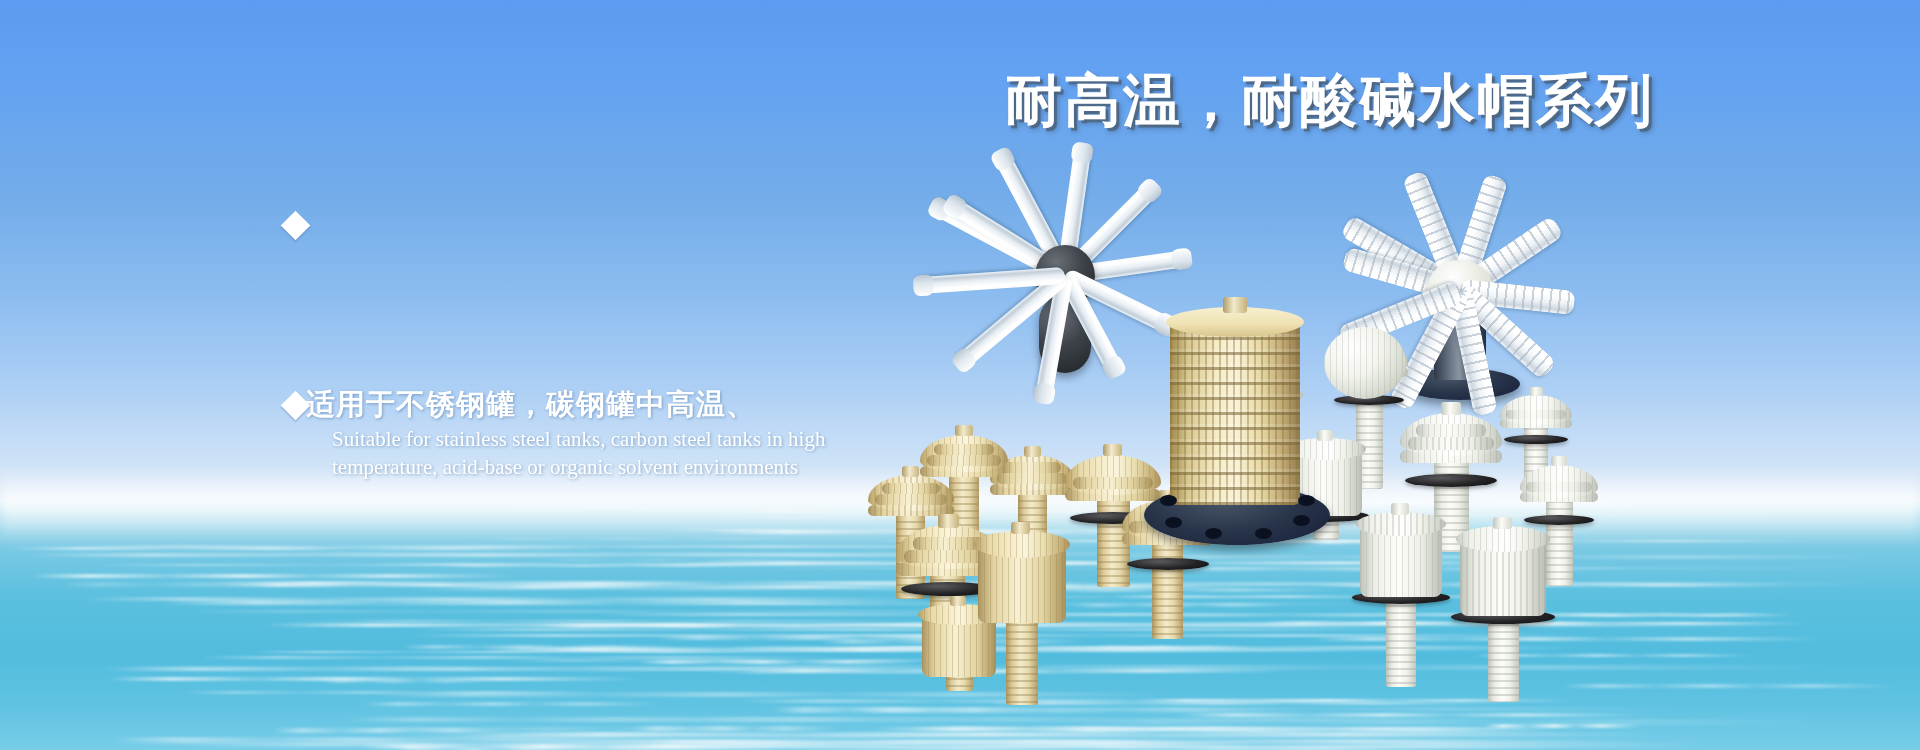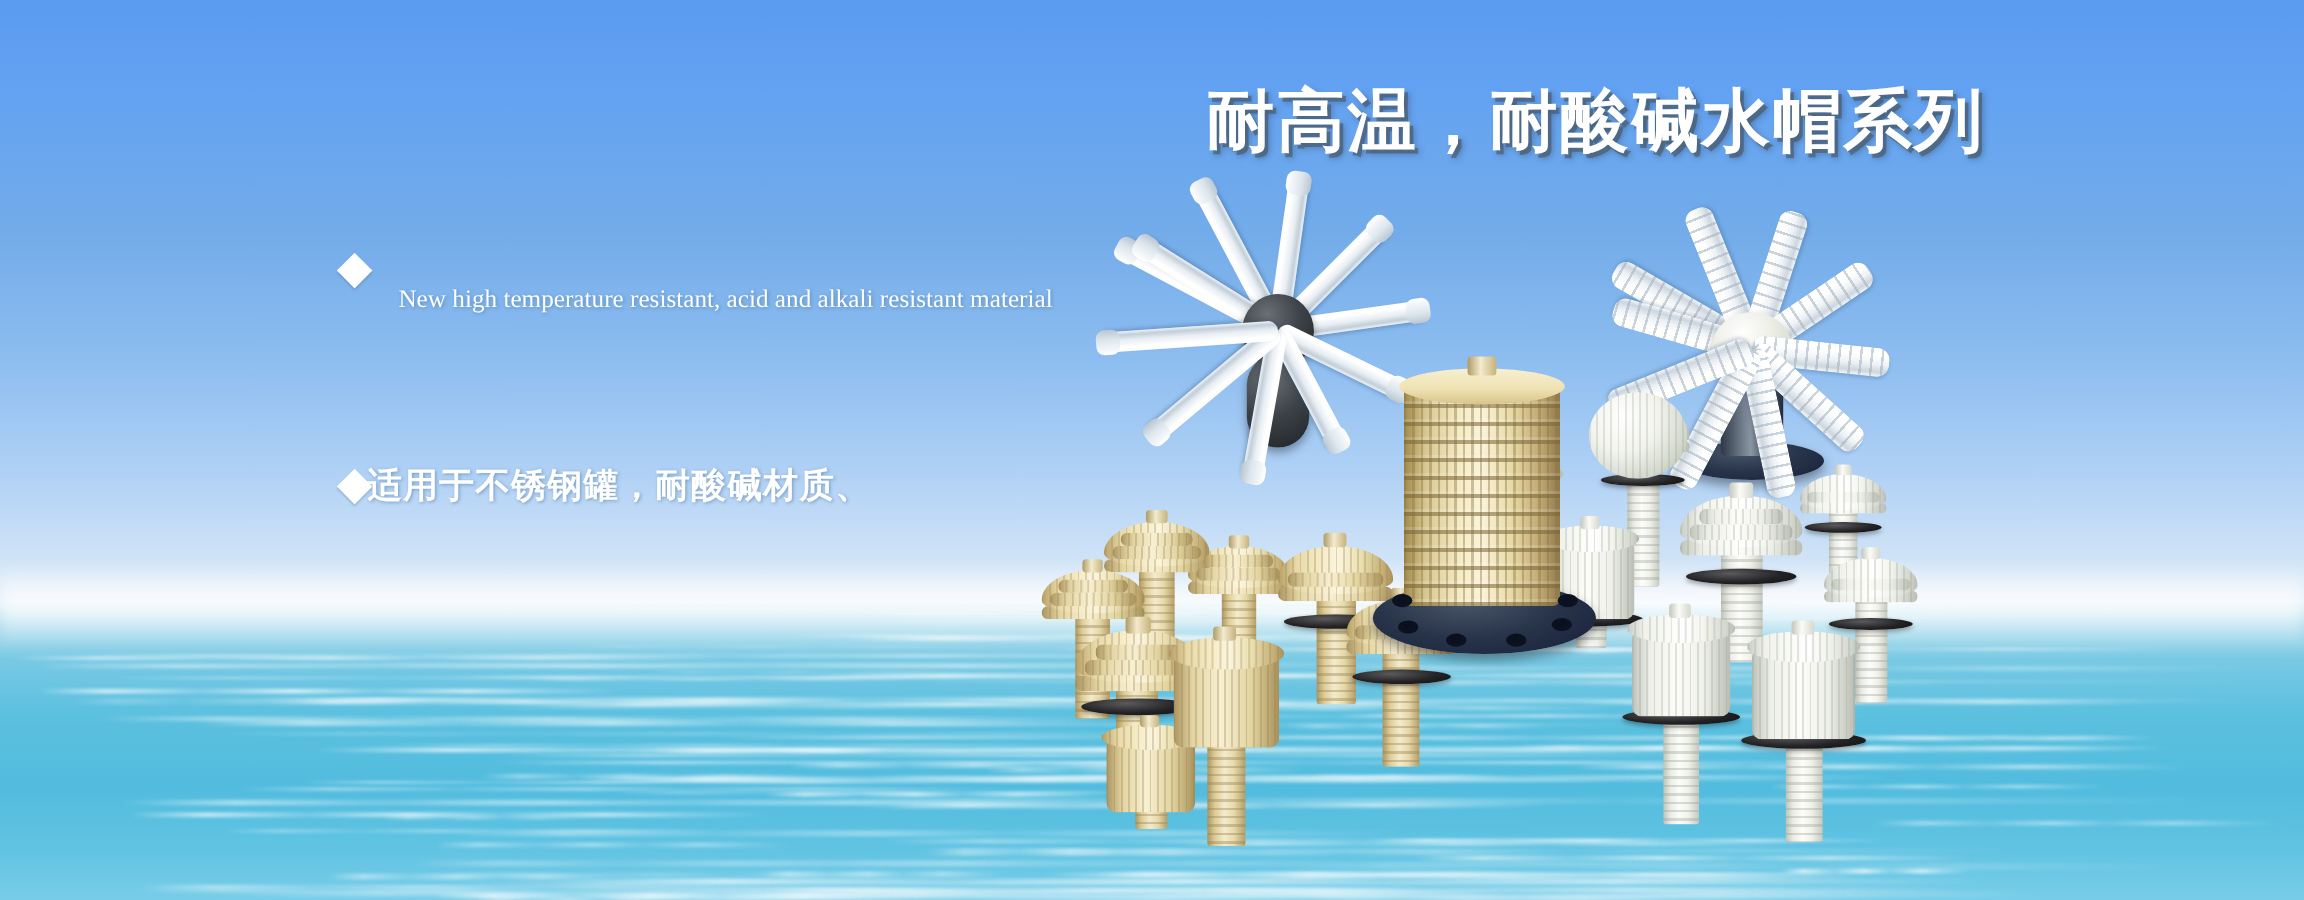--- a/index.html
+++ b/index.html
@@ -417,25 +417,26 @@
       <div class="gasket" style="left: 663.9px; top: 369.56px; width: 70.2px; height: 10px; z-index: 16;"></div>
       <div class="stem white" style="left: 685.74px; top: 349px; width: 27px; height: 92px; z-index: 15;"></div>
     </div>
 
   <div class="headline">耐高温，耐酸碱水帽系列</div>
 
   <div class="bullet-block" id="bullet-1">
     <div class="bullet-row">
       <div class="diamond"></div>
     </div>
-    <div class="bullet-en">New high temperature resistant, acid and alkali resistant material</div>
   </div>
 
   <div class="bullet-block" id="bullet-2">
     <div class="bullet-row">
       <div class="diamond"></div>
       <div>
-        <div class="bullet-cn" style="margin-left:0">适用于不锈钢罐，耐酸碱材质、</div>
+        <div class="bullet-cn" style="margin-left:0">适用于不锈钢罐，碳钢罐中高温、</div>
       </div>
     </div>
+    <div class="bullet-en">Suitable for stainless steel tanks, carbon steel tanks in high</div>
+    <div class="bullet-en">temperature, acid-base or organic solvent environments</div>
   </div>
 
 </div>
 
 </body></html>

